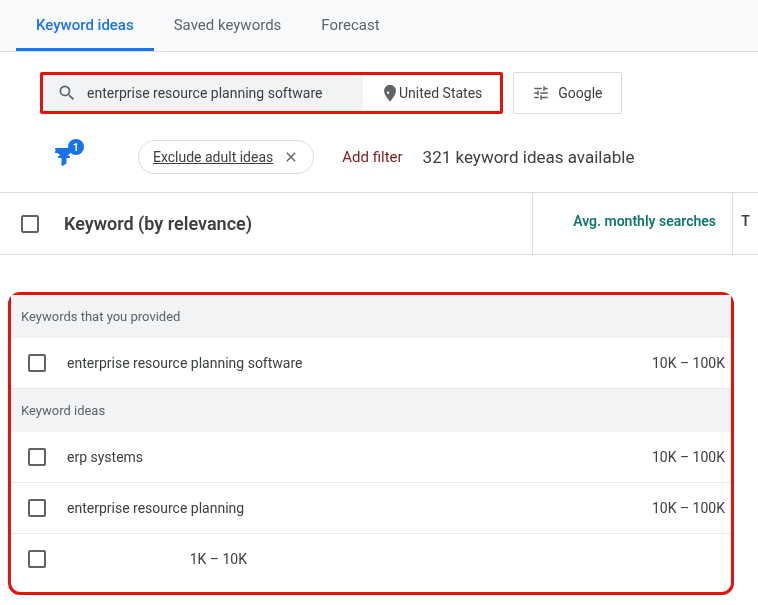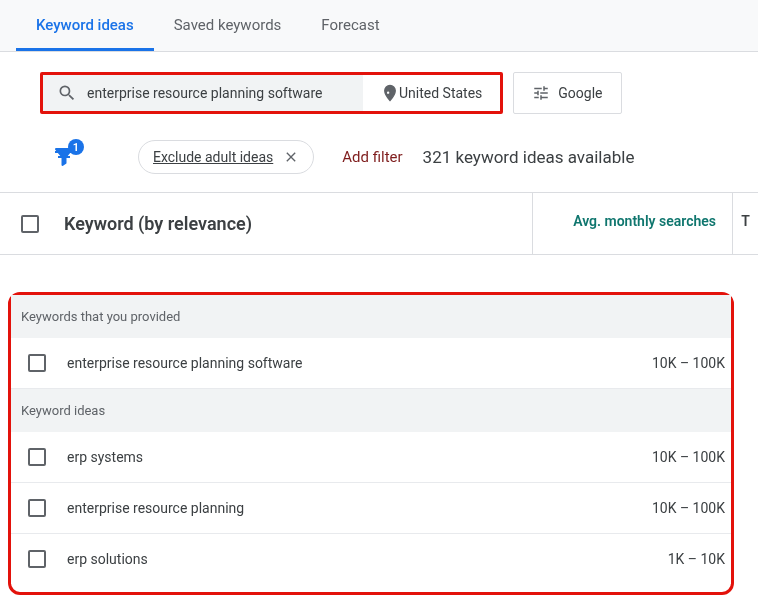--- a/index.html
+++ b/index.html
@@ -255,16 +255,15 @@
     <div class="col-check">
         <div class="checkbox"></div>
       </div>
     <div class="kw">enterprise resource planning</div>
     <div class="val">10K – 100K</div>
   </div>
   <div class="row" style="border-bottom:none;">
     <div class="col-check">
         <div class="checkbox"></div>
       </div>
-    <div class="kw">erp solutions</div>
     <div class="val">1K – 10K</div>
   </div>
 </div>
 
 </body></html>

